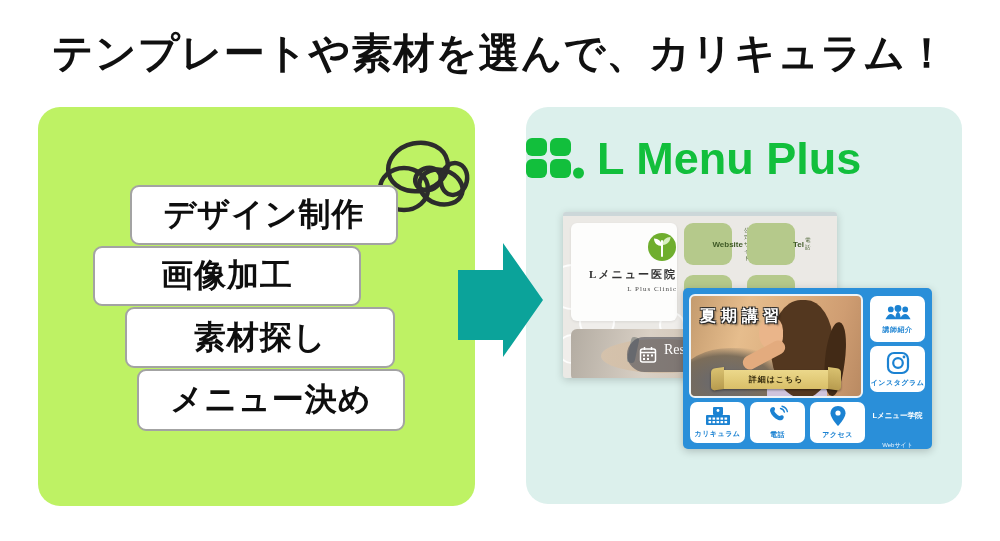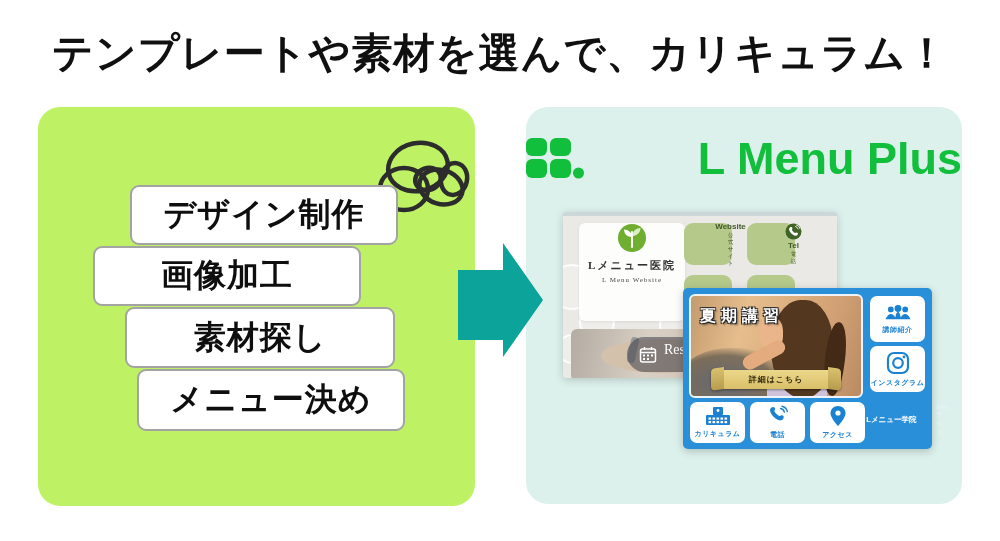--- a/index.html
+++ b/index.html
@@ -23,39 +23,39 @@
   .task-4 { left:99px;  top:262px; width:268px; height:62px; }
   .scribble { position:absolute; left:328px; top:32px; }
 
   
   .big-arrow { position:absolute; left:456px; top:240px; z-index:5; }
 
   
   .panel-after { position:absolute; left:526px; top:107px; width:436px; height:397px;
                  background:#dcf0ec; border-radius:22px; }
   .brand { position:absolute; left:0; top:26px; width:436px; display:flex;
-           align-items:center; justify-content:space-between; gap:11px; }
+           align-items:center; justify-content:flex-start; gap:11px; }
   .brand-text { font-size:45px; font-weight:900; color:#12bf3c; letter-spacing:0; }
 
   
   .clinic-card { position:absolute; left:37px; top:105px; width:274px; height:166px;
                  background:#ebe9e5; border-radius:3px; overflow:hidden; z-index:1;
                  box-shadow:0 2px 8px rgba(0,0,0,.18); }
   .clinic-topstrip { position:absolute; left:0; top:0; width:100%; height:4px; background:#ccd7d9; }
   .flower { position:absolute; border:2px solid rgba(255,255,255,.85); border-radius:50%;
             background:rgba(255,255,255,.25); }
   .clinic-info { position:absolute; left:8px; top:11px; width:106px; height:98px;
                  background:#fdfdfc; border-radius:6px; display:flex; flex-direction:column;
-                 align-items:center; box-shadow:0 1px 3px rgba(0,0,0,.08);margin-left:8px; }
+                 align-items:flex-end; padding-top:9px; box-shadow:0 1px 3px rgba(0,0,0,.08); }
   .clinic-name { margin-top:5px; font-family:"Liberation Serif","DejaVu Serif",serif;
                  font-size:11px; font-weight:700; color:#333; letter-spacing:2px; white-space:nowrap; }
   .clinic-name-en { margin-top:3px; font-family:"Liberation Serif","DejaVu Serif",serif;
                     font-size:7px; color:#4a4a4a; letter-spacing:1px; }
   .clinic-btn { position:absolute; width:48px; height:42px; background:#b5c98b; border-radius:9px;
-                display:flex; flex-direction:column; align-items:center; justify-content:center; gap:1px;padding-left:45px; }
+                display:flex; flex-direction:row; align-items:center; justify-content:center; gap:1px;padding-left:45px; }
   .clinic-btn-label { font-size:8px; font-weight:700; color:#3f5a26; }
   .clinic-btn-sub { font-size:5.5px; color:#3f5a26; }
   .clinic-photo { position:absolute; left:8px; top:117px; width:258px; height:52px; border-radius:6px;
                   overflow:hidden;
                   background:linear-gradient(100deg,#b3aca2 0%,#d9d0c5 30%,#cfc2b2 55%,#e4dccf 75%,#bcae9c 100%); }
   .hand-shape { position:absolute; left:30px; top:10px; width:120px; height:34px; border-radius:50%;
                 background:linear-gradient(100deg,#d9c4ab,#c7ad92); opacity:.8; }
   .watch-band { position:absolute; left:58px; top:8px; width:8px; height:26px; background:#9a9a94;
                 border-radius:3px; transform:rotate(12deg); }
   .reserve-bar { position:absolute; left:56px; top:8px; width:200px; height:35px; border-radius:18px;
@@ -96,21 +96,21 @@
                  font-size:8px; font-weight:800; color:#2f2508; letter-spacing:1px; }
   .school-btn { position:absolute; background:#ffffff; border-radius:7px; display:flex;
                 flex-direction:column; align-items:center; justify-content:center; gap:3px; }
   .school-btn-label { font-size:7px; font-weight:700; color:#1b82d2; letter-spacing:.5px; white-space:nowrap; }
   .side-1 { left:187px; top:8px;  width:55px; height:46px; }
   .side-2 { left:187px; top:58px; width:55px; height:46px; }
   .bottom-1 { left:7px;   top:114px; width:55px; height:41px; }
   .bottom-2 { left:67px;  top:114px; width:55px; height:41px; }
   .bottom-3 { left:127px; top:114px; width:55px; height:41px; }
   .site-cell { position:absolute; left:185px; top:106px; width:59px; height:52px; display:flex;
-               flex-direction:row; align-items:center; justify-content:center; gap:20px; }
+               flex-direction:column; align-items:center; justify-content:center; gap:20px; }
   .site-line1 { font-size:7.5px; font-weight:700; color:#ffffff; white-space:nowrap; }
   .site-line2 { font-size:6px; color:#eaf4fd; }
 </style>
 </head>
 <body>
 
 <div class="canvas">
 
   <div class="main-title">テンプレートや素材を選んで、カリキュラム！</div>
 
@@ -157,21 +157,21 @@
       <div class="flower" style="left:96px;top:100px;width:26px;height:26px;"></div>
 
       <div class="clinic-info">
         <svg width="30" height="30" viewBox="0 0 30 30">
           <circle cx="15" cy="15" r="14" fill="#6fae2e"></circle>
           <path d="M15 24 C15 18 15 13 15 9" stroke="#fff" stroke-width="2" fill="none" stroke-linecap="round"></path>
           <path d="M15 14 C10 14 7 11 7 6.5 C11.5 6.5 14.5 9.5 15 13.5 Z" fill="#fff"></path>
           <path d="M15.5 12 C16 8 19 5 23.5 5 C23.5 9.5 20 12.5 16 13 Z" fill="#d9efc2"></path>
         </svg>
         <div class="clinic-name">Lメニュー医院</div>
-        <div class="clinic-name-en">L Menu Website</div>
+        <div class="clinic-name-en">L Plus Clinic</div>
       </div>
 
       <div class="clinic-btn" style="left:121px;top:11px;">
         <svg width="19" height="15" viewBox="0 0 19 15">
           <rect x="1" y="1" width="17" height="13" rx="2" fill="#fff" stroke="#4a6c2f" stroke-width="1"></rect>
           <line x1="1" y1="4.5" x2="18" y2="4.5" stroke="#4a6c2f" stroke-width="1"></line>
           <text x="9.5" y="11.5" font-size="5" font-weight="bold" fill="#4a6c2f" text-anchor="middle">WEB</text>
         </svg>
         <div class="clinic-btn-label">Website</div>
         <div class="clinic-btn-sub">公式サイト</div>

